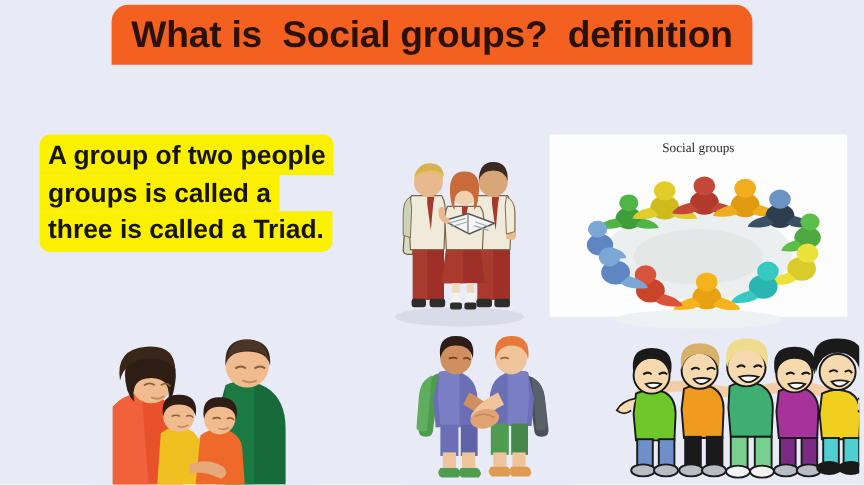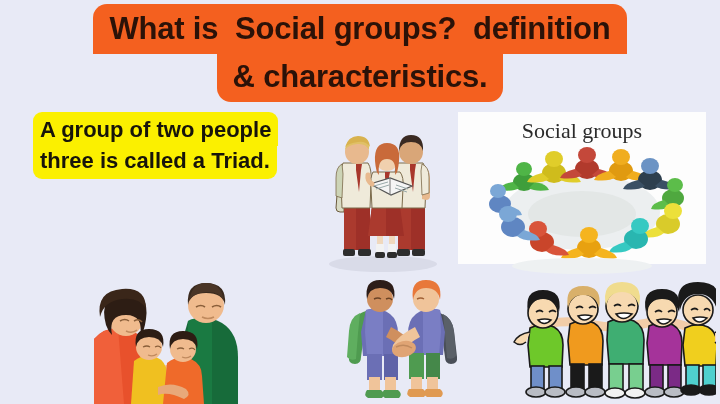--- a/index.html
+++ b/index.html
@@ -69,44 +69,44 @@
   #students-panel{ left:312px; top:106px; width:142px; height:168px; }
   
   #circle-panel{
     left:458px; top:112px; width:248px; height:152px;
     background:#fdfdfd;
   }
   #circle-caption{
     position:absolute; left:0; top:6px; width:248px;
     text-align:center;
     font-family:"Liberation Serif", serif;
-    font-size:22px;
+    font-size:11px;
     color:#2b2b2b;
   }
   
   #family-panel{ left:76px; top:277px; width:185px; height:127px; }
   
   #handshake-panel{ left:336px; top:277px; width:138px; height:127px; }
   
   #friends-panel{ left:508px; top:280px; width:208px; height:122px; }
 
   svg{ display:block; }
 </style>
 </head>
 <body>
 
 <div id="slide">
 
   <div id="title-block">
     <span class="tline l1"><span class="hl">What is  Social groups?  definition</span></span>
-    <span class="tline l2"><span class="hl">&amp; characteristics.</span></span>
   </div>
 
   <div id="definition-box">
     <span class="dline"><span class="dhl">A group of two people</span></span>
+    <span class="dline"><span class="dhl">groups is called a</span></span>
     <span class="dline"><span class="dhl">three is called a Triad.</span></span>
   </div>
 
   <div class="panel" id="students-panel">
     <svg width="142" height="168" viewBox="0 0 142 168">
       <ellipse cx="71" cy="158" rx="54" ry="8" fill="#d9dbe8"></ellipse>
 
       <g>
         <path d="M33 66 q-6 2 -7 10 l-2 26 q0 4 4 4 l4 0 0 -32 z" fill="#d9dbc4" stroke="#6b5a3c" stroke-width="1"></path>
         <rect x="32" y="100" width="26" height="44" fill="#9e3028"></rect>

